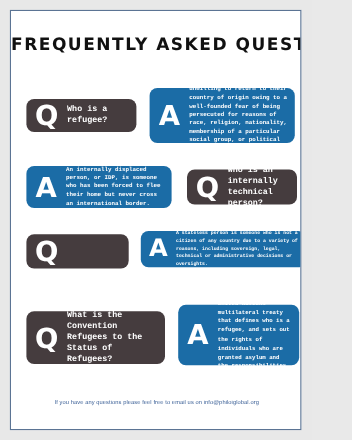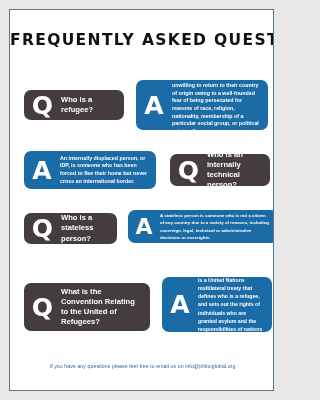--- a/index.html
+++ b/index.html
@@ -74,21 +74,21 @@
     margin-left: 6px;
   }
   .card.a .badge {
     font-size: 25px;
     width: 24px;
     margin-left: 6px;
   }
 
   .ctext {
     color: #ffffff;
-    font-family: Liberation Sans, sans-serif;
+    font-family: Liberation Mono, monospace;
   }
   .card.q .ctext {
     font-size: 7.6px;
     font-weight: bold;
     line-height: 1.32;
     margin-left: 6px;
     margin-right: 6px;
   }
   .card.a .ctext {
     font-size: 5.2px;
@@ -152,30 +152,29 @@
       <span class="badge">A</span>
       <span class="ctext">An internally displaced person, or IDP, is someone who has been forced to flee their home but never cross an international border.</span>
     </div>
     <div class="card q" id="q2">
       <span class="badge">Q</span>
       <span class="ctext">Who is an internally technical person?</span>
     </div>
 
     <div class="card q" id="q3">
       <span class="badge">Q</span>
-      <span class="ctext">Who is a stateless person?</span>
     </div>
     <div class="card a" id="a3">
       <span class="badge">A</span>
       <span class="ctext">A stateless person is someone who is not a citizen of any country due to a variety of reasons, including sovereign, legal, technical or administrative decisions or oversights.</span>
     </div>
 
     <div class="card q" id="q4">
       <span class="badge">Q</span>
-      <span class="ctext">What is the Convention Relating to the United of Refugees?</span>
+      <span class="ctext">What is the Convention Refugees to the Status of Refugees?</span>
     </div>
     <div class="card a" id="a4">
       <span class="badge">A</span>
       <span class="ctext">1951 Refugee Convention, is a United Nations multilateral treaty that defines who is a refugee, and sets out the rights of individuals who are granted asylum and the responsibilities of nations that grant asylum.</span>
     </div>
 
     <div class="footer">If you have any questions please feel free to email us on info@philoiglobal.org</div>
 
   </div>
 </div>

